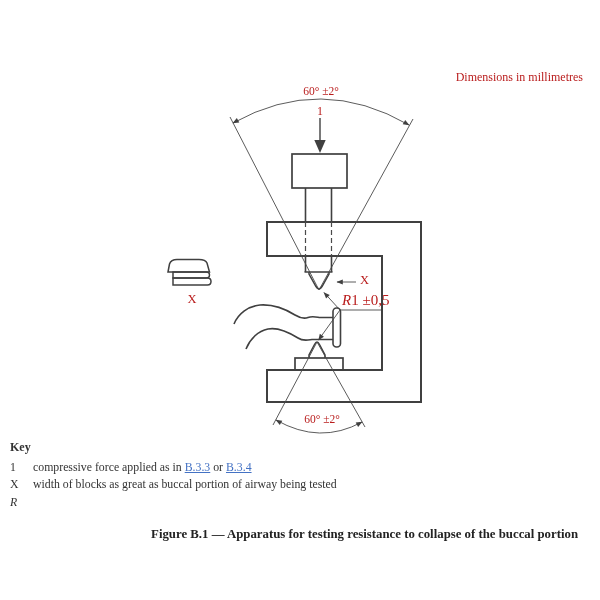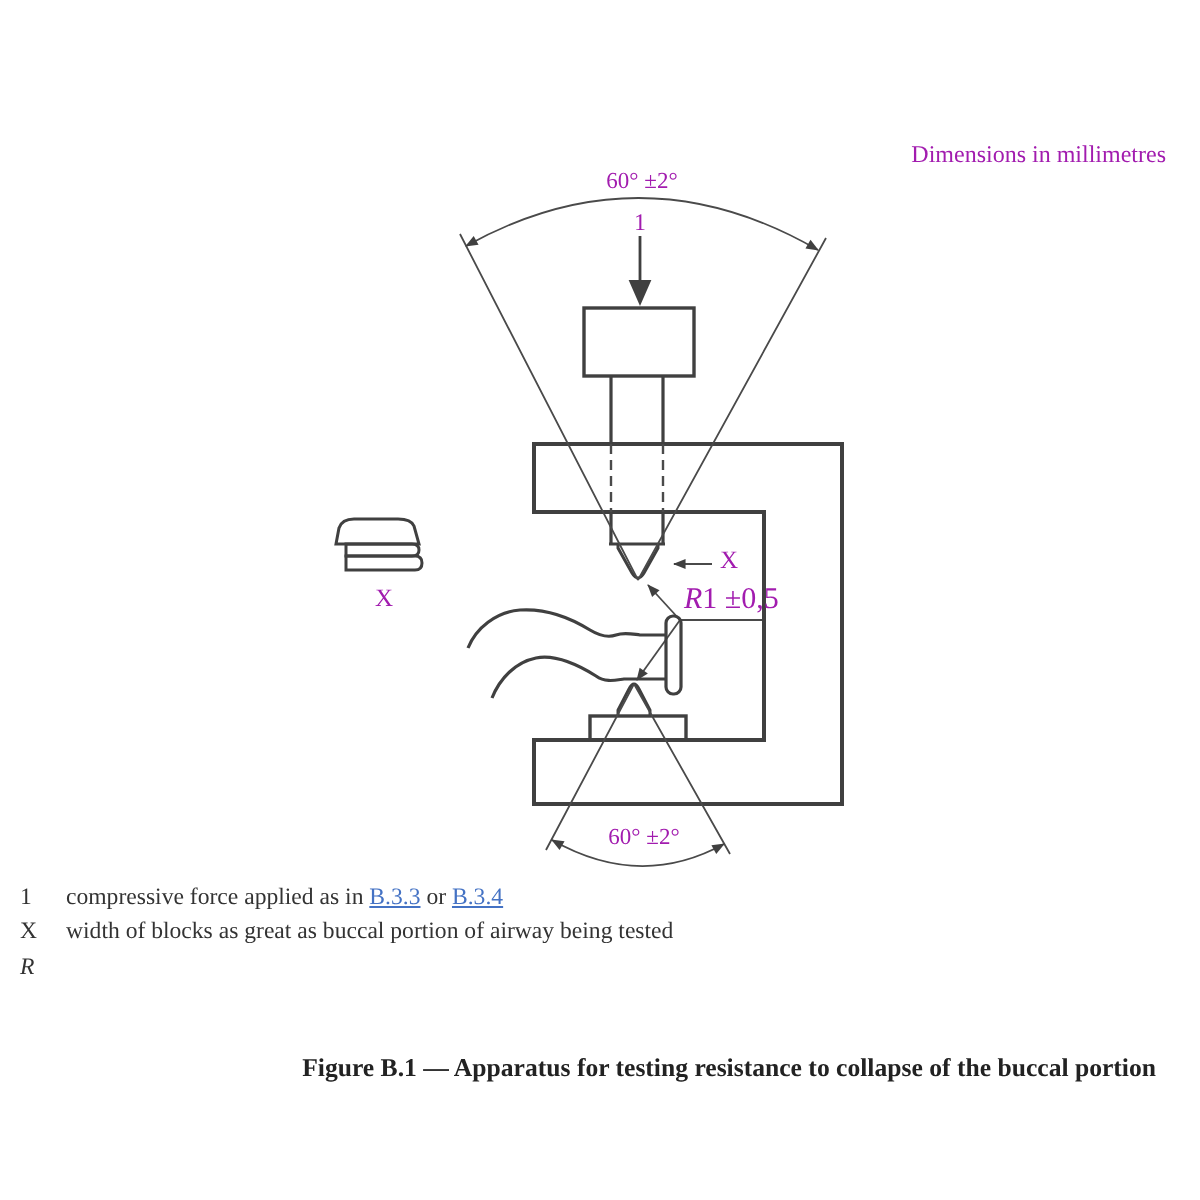--- a/index.html
+++ b/index.html
@@ -6,21 +6,21 @@
   html, body { width: 600px; height: 600px; background: #ffffff; }
   body {
     font-family: "Liberation Serif", "DejaVu Serif", serif;
     color: #333333;
     position: relative;
     overflow: hidden;
   }
   .page { position: absolute; inset: 0; background: #ffffff; }
   svg.drawing { position: absolute; left: 0; top: 0; }
 
-  .lbl { position: absolute; color: #a21caf; white-space: nowrap; }
+  .lbl { position: absolute; color: #b91c1c; white-space: nowrap; }
   .dim-note { top: 70px; right: 17px; font-size: 12px; }
   .top-angle { top: 85px; left: 281px; width: 80px; text-align: center; font-size: 11.5px; }
   .force-num { top: 104px; left: 300px; width: 40px; text-align: center; font-size: 12px; }
   .x-pointer { top: 273px; left: 360px; font-size: 12.5px; }
   .r1 { top: 292px; left: 342px; font-size: 15px; }
   .bottom-angle { top: 413px; left: 281px; width: 82px; text-align: center; font-size: 11.5px; }
   .side-x { top: 292px; left: 172px; width: 40px; text-align: center; font-size: 12.5px; }
   .it { font-style: italic; }
 
   .key-block { position: absolute; left: 10px; top: 440px; width: 560px; font-size: 11.8px; }
@@ -82,20 +82,21 @@
 
   <div class="lbl dim-note">Dimensions in millimetres</div>
   <div class="lbl top-angle">60° ±2°</div>
   <div class="lbl force-num">1</div>
   <div class="lbl x-pointer">X</div>
   <div class="lbl r1"><span class="it">R</span><span>1 ±0,5</span></div>
   <div class="lbl bottom-angle">60° ±2°</div>
   <div class="lbl side-x">X</div>
 
   <div class="key-block">
+    <div class="key-heading">Key</div>
     <div class="key-row">
       <span class="key-sym">1</span>
       <span class="key-text"><span>compressive force applied as in </span><a class="key-link" style="color: rgb(68, 114, 196); margin-top: 43px;">B.3.3</a><span> or </span><a class="key-link" style="color: rgb(68, 114, 196);">B.3.4</a></span>
     </div>
     <div class="key-row">
       <span class="key-sym">X</span>
       <span class="key-text">width of blocks as great as buccal portion of airway being tested</span>
     </div>
     <div class="key-row">
       <span class="key-sym it">R</span>

